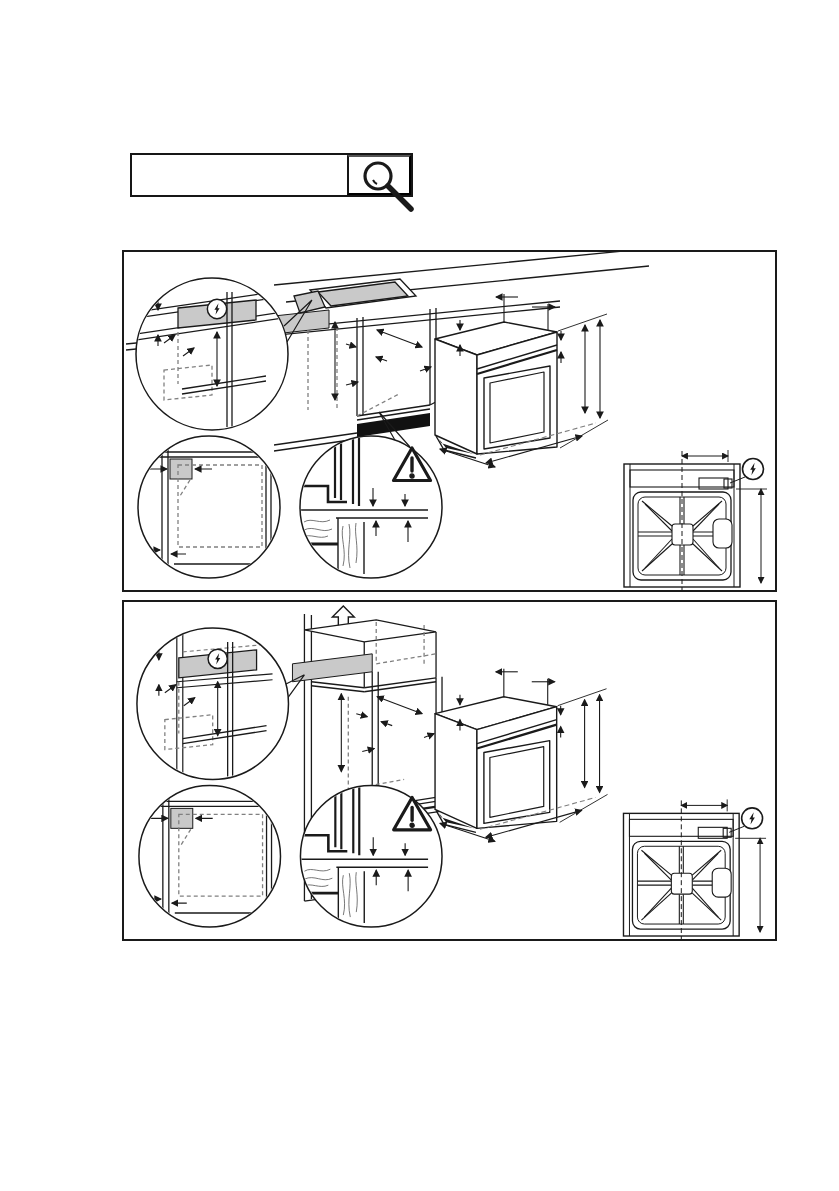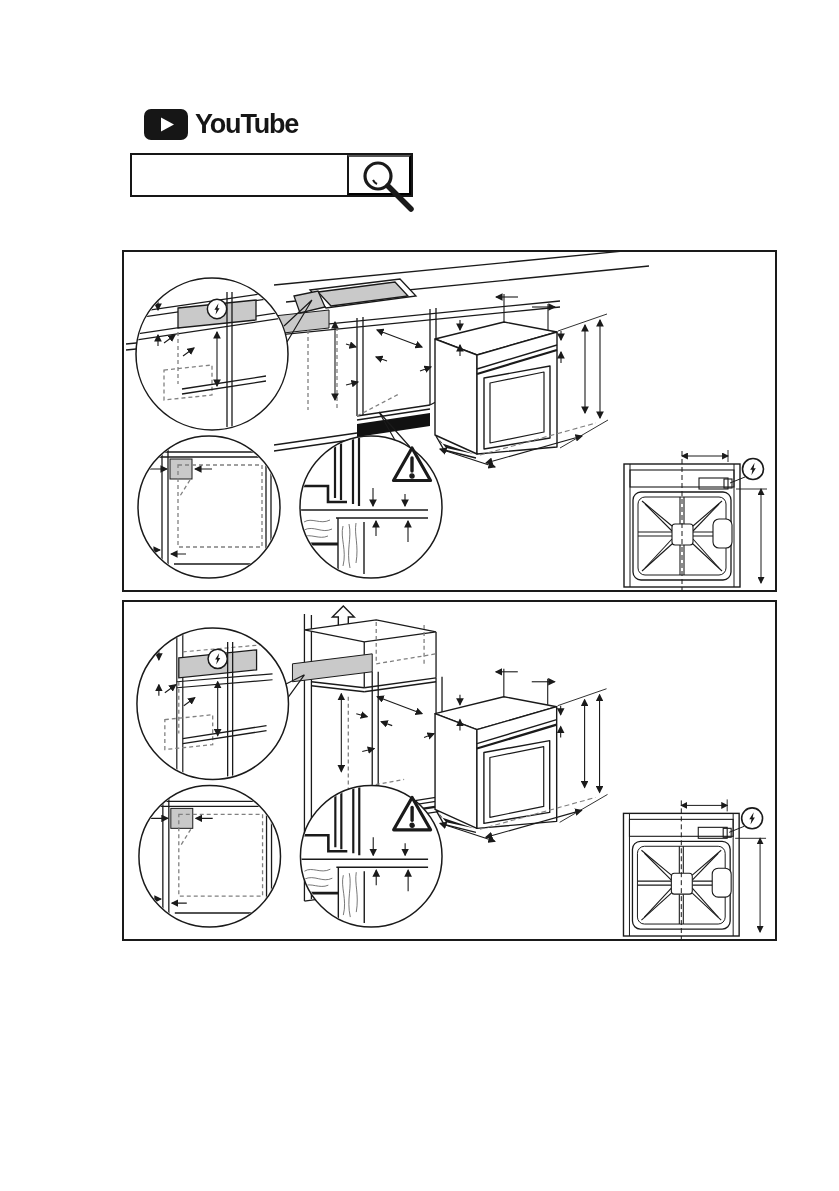--- a/index.html
+++ b/index.html
@@ -21,27 +21,20 @@
   #frame1{top:250px;height:338px;}
   #frame2{top:600px;height:337px;}
   .frame svg{display:block;width:100%;height:100%;}
   .hidden-defs{position:absolute;width:0;height:0;overflow:hidden;}
 </style>
 </head>
 <body>
 
 <div id="page">
 
-  <div id="logo">
-    <svg width="44" height="31" viewBox="0 0 44 31">
-      <rect x="0" y="0" width="44" height="31" rx="7" fill="#161616"></rect>
-      <polygon points="17,8.5 17,22.5 30,15.5" fill="#fff"></polygon>
-    </svg>
-    <span id="logo-text">YouTube</span>
-  </div>
 
   <div id="search-box">
     <input id="search-input" type="text" placeholder="" style="">
     <button id="search-btn">
       <svg width="70" height="60" viewBox="0 0 70 60">
         <circle cx="23" cy="16" r="13" fill="none" stroke="#1a1a1a" stroke-width="3.2"></circle>
         <path d="M18,20 a9,9 0 0 0 4,4" fill="none" stroke="#1a1a1a" stroke-width="2"></path>
         <line x1="33" y1="26" x2="56" y2="49" stroke="#1a1a1a" stroke-width="5.5" stroke-linecap="round"></line>
       </svg>
     </button>

